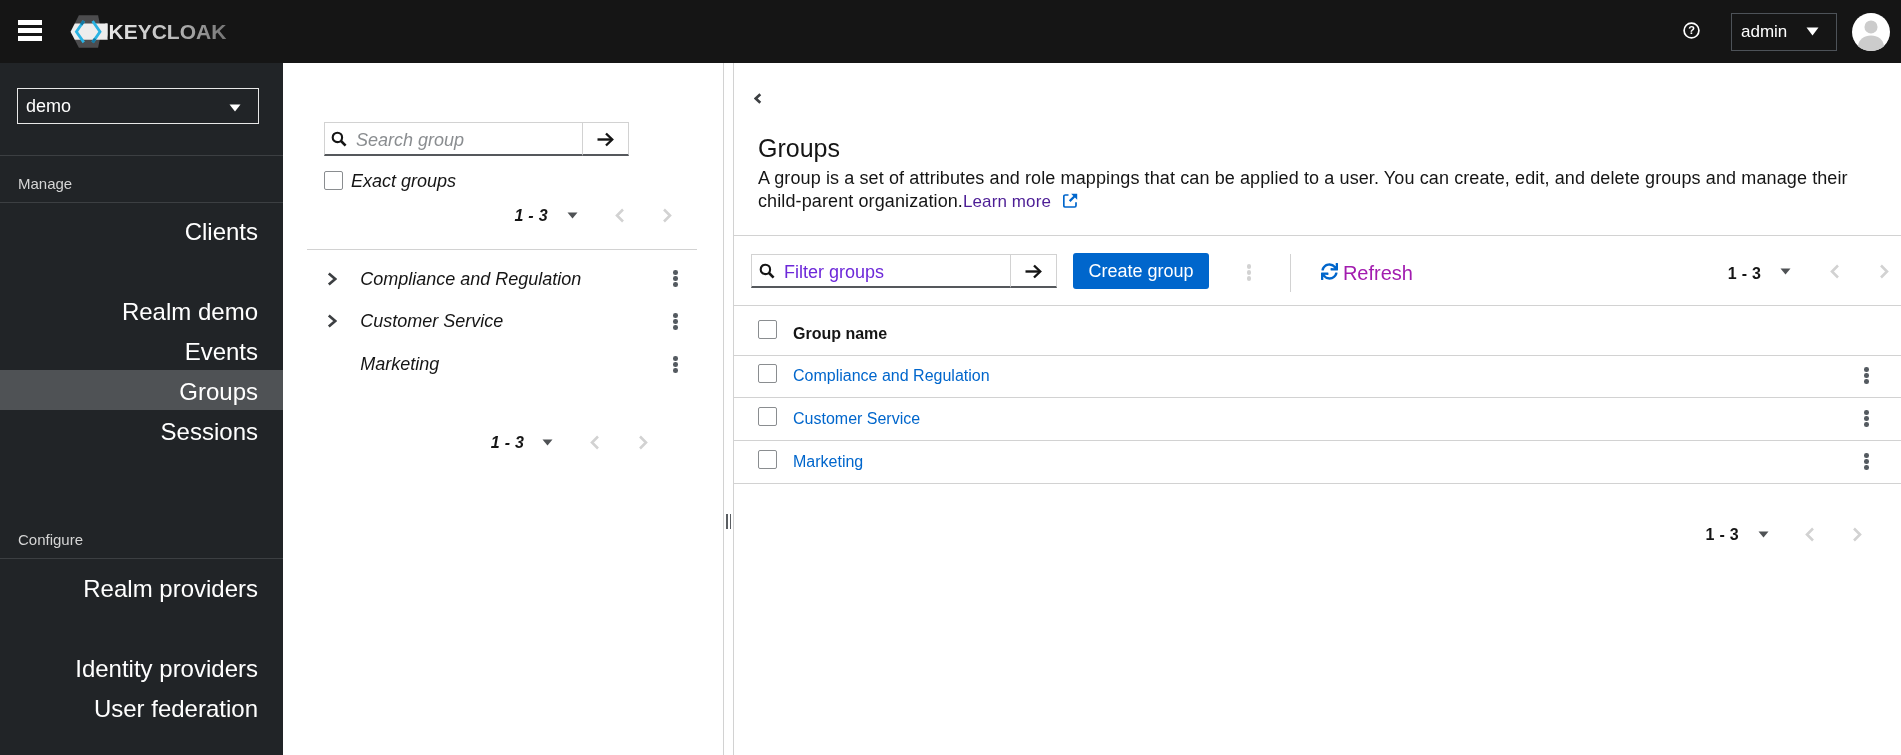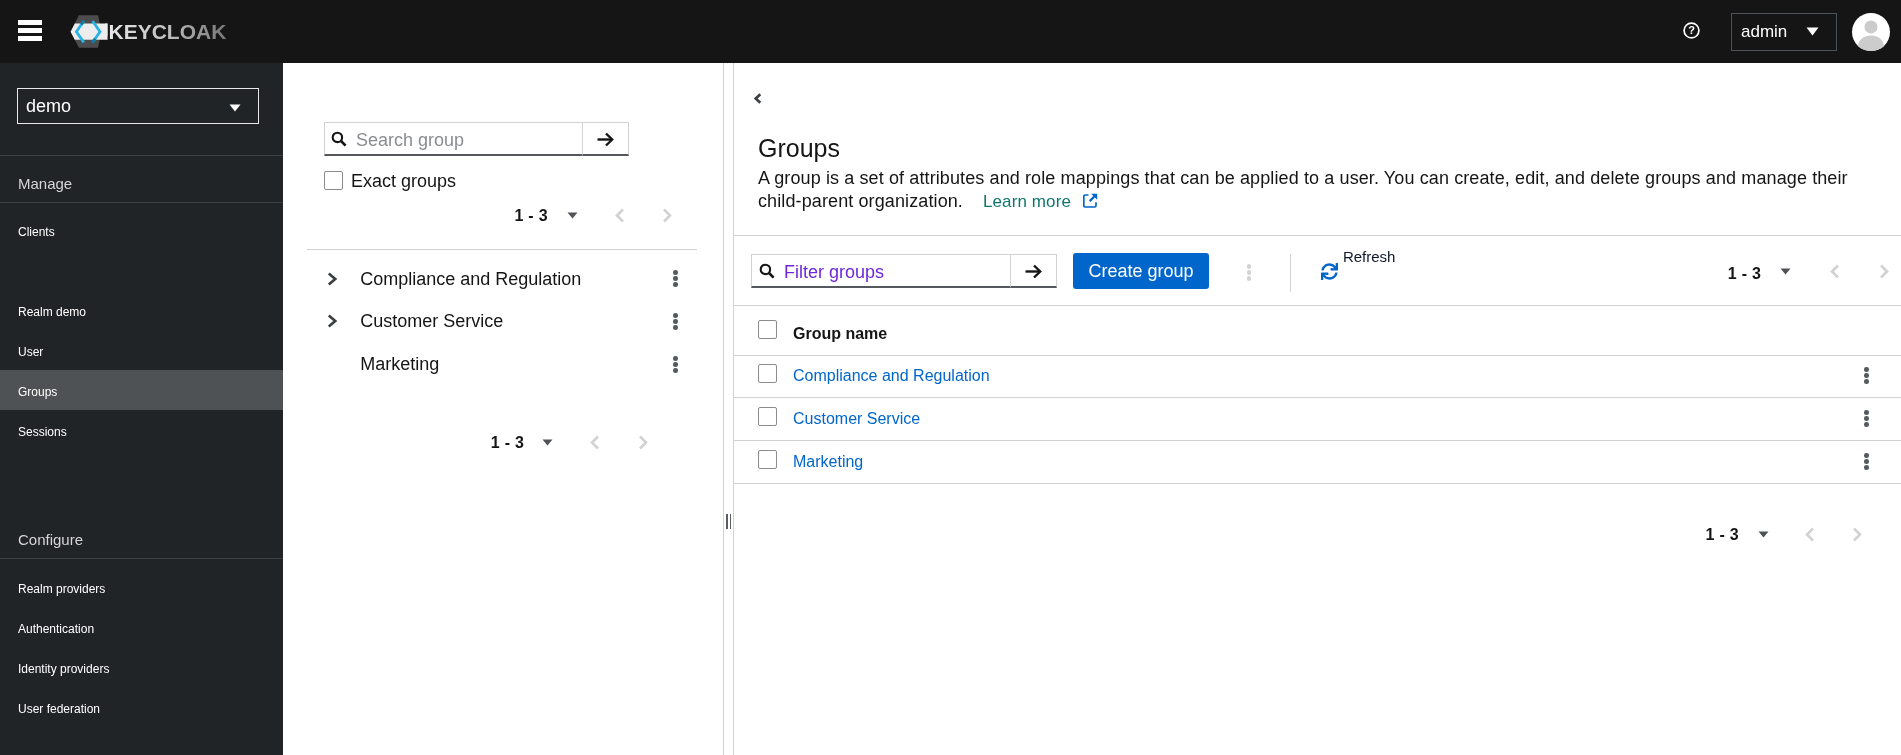--- a/index.html
+++ b/index.html
@@ -1,25 +1,25 @@
 <!DOCTYPE html>
 <html><head>
 <meta charset="utf-8">
 <style>
 * { margin:0; padding:0; box-sizing:border-box; }
 html,body { width:1901px; height:755px; overflow:hidden; background:#fff;
   font-family:"Liberation Sans", sans-serif; }
 .abs { position:absolute; }
 #masthead { position:absolute; left:0; top:0; width:1901px; height:63px; background:#151515; }
 #sidebar { position:absolute; left:0; top:63px; width:283px; height:692px; background:#212427; }
-#midpanel { position:absolute; left:283px; top:63px; width:441px; height:692px; background:#fff; border-right:1px solid #d2d2d2; }
+#midpanel { position:absolute; left:283px; top:63px; width:441px; height:692px; background:#fff; border-right:1px solid #d2d2d2;font-style:italic; }
 #mainpanel { position:absolute; left:733px; top:63px; width:1168px; height:692px; background:#fff; border-left:1px solid #d2d2d2; }
 .hr { position:absolute; height:1px; background:#d2d2d2; }
 .vr { position:absolute; width:1px; background:#d2d2d2; }
-.navitem { position:absolute; left:18px; color:#fff; font-size:12px; line-height:40px; width:240px; }
+.navitem { position:absolute; left:18px; color:#fff; font-size:24px; line-height:40px; width:240px;text-align:right; }
 .navsec { position:absolute; left:18px; color:#d5d5d5; font-size:15px; }
 .sdiv { position:absolute; left:0; width:283px; height:1px; background:#3c3f42; }
 .cbx { position:absolute; width:19px; height:19px; border:1.5px solid #8a8d90; border-radius:2px; background:#fff; }
 .kebab { position:absolute; width:5px; }
 .kebab span { display:block; width:4.6px; height:4.6px; border-radius:50%; margin:0 auto 1.5px; }
 .pag { position:absolute; font-size:16px; font-weight:bold; color:#151515; letter-spacing:0.3px; }
 a.link { color:#0066cc; text-decoration:none; }
 </style>
 </head>
 <body>
@@ -74,27 +74,26 @@
   <div class="abs" style="left:26px;top:33px;color:#fff;font-size:18px">demo</div>
   <svg class="abs" style="left:229px;top:41px" width="12" height="8" viewBox="0 0 12 8">
       <polygon points="0.5,0.5 11.5,0.5 6,7.5" fill="#fff"></polygon>
     </svg>
   <div class="sdiv" style="top:92px"></div>
   <div class="navsec" style="top:112px">Manage</div>
   <div class="sdiv" style="top:139px"></div>
   <div class="abs" style="left:0;top:307px;width:283px;height:40px;background:#4f5255"></div>
   <div class="navitem" style="top:149px">Clients</div>
   <div class="navitem" style="top:229px">Realm demo</div>
-  <div class="navitem" style="top:269px">User</div>
+  <div class="navitem" style="top:269px">Events</div>
   <div class="navitem" style="top:309px">Groups</div>
   <div class="navitem" style="top:349px">Sessions</div>
   <div class="navsec" style="top:468px">Configure</div>
   <div class="sdiv" style="top:495px"></div>
   <div class="navitem" style="top:506px">Realm providers</div>
-  <div class="navitem" style="top:546px">Authentication</div>
   <div class="navitem" style="top:586px">Identity providers</div>
   <div class="navitem" style="top:626px">User federation</div>
 </div>
 <div id="midpanel">
 
   <div class="abs" style="left:40.5px;top:59px;width:258.6px;height:34px;border:1px solid #d2d2d2;border-right:none;border-bottom:2px solid #55585c"></div>
   <div class="abs" style="left:299.1px;top:59px;width:47px;height:34px;border:1px solid #d2d2d2;border-bottom:2px solid #55585c"></div>
   <svg class="abs" style="left:48px;top:68px" width="16" height="16" viewBox="0 0 16 16">
     <circle cx="6.4" cy="6.4" r="4.7" fill="none" stroke="#151515" stroke-width="2.1"></circle>
     <line x1="10" y1="10" x2="14.6" y2="14.6" stroke="#151515" stroke-width="2.6"></line>
@@ -156,21 +155,21 @@
       <polyline points="2,1.5 8,7.5 2,13.5" fill="none" stroke="#d2d2d2" stroke-width="2.6"></polyline>
     </svg>
 </div>
 <div id="mainpanel">
 
   <svg class="abs" style="left:19.6px;top:30px" width="8" height="11" viewBox="0 0 8 11">
       <polyline points="6.3,1.3 1.7,5.5 6.3,9.7" fill="none" stroke="#3c3f42" stroke-width="2.7"></polyline>
     </svg>
 
   <div class="abs" style="left:24px;top:70.5px;font-size:25px;color:#151515">Groups</div>
-  <div class="abs" style="left:24px;top:103.5px;font-size:18px;line-height:23.6px;color:#151515;letter-spacing:0.11px">A group is a set of attributes and role mappings that can be applied to a user. You can create, edit, and delete groups and manage their<br>child-parent organization.<span style="font-size:17px;color:#0f766e;margin-left:20px">Learn more</span>
+  <div class="abs" style="left:24px;top:103.5px;font-size:18px;line-height:23.6px;color:#151515;letter-spacing:0.11px">A group is a set of attributes and role mappings that can be applied to a user. You can create, edit, and delete groups and manage their<br>child-parent organization.<span style="font-size:17px;color:#4c1d95;">Learn more</span>
   <svg style="display:inline-block;margin-left:7px;margin-bottom:-1px" width="15" height="15" viewBox="0 0 15 15">
     <path d="M5.5 2 H2.2 C1.3 2 0.8 2.6 0.8 3.4 V12.6 C0.8 13.4 1.3 14 2.2 14 H11.6 C12.4 14 13 13.4 13 12.6 V9.3" fill="none" stroke="#0066cc" stroke-width="1.7"></path>
     <path d="M8.2 0.8 H14.2 V6.8 L11.9 4.5 L7.5 8.9 L5.9 7.3 L10.3 2.9 Z" fill="#0066cc"></path>
   </svg>
   </div>
   <div class="hr" style="left:0;top:172px;width:1168px"></div>
 
   <div class="abs" style="left:16.6px;top:190.6px;width:259.4px;height:34px;border:1px solid #d2d2d2;border-right:none;border-bottom:2px solid #55585c"></div>
   <div class="abs" style="left:276px;top:190.6px;width:47px;height:34px;border:1px solid #d2d2d2;border-bottom:2px solid #55585c"></div>
   <svg class="abs" style="left:24.8px;top:200px" width="16" height="16" viewBox="0 0 16 16">
@@ -185,21 +184,21 @@
   <div class="abs" style="left:339px;top:190px;width:136px;height:36px;background:#0066cc;border-radius:3px;color:#fff;font-size:18px;text-align:center;line-height:36px">Create group</div>
   <div class="kebab" style="left:512.7px;top:201px">
       <span style="background:#d2d2d2"></span>
       <span style="background:#d2d2d2"></span>
       <span style="background:#d2d2d2"></span>
     </div>
   <div class="vr" style="left:555.5px;top:190.5px;height:38px"></div>
   <svg class="abs" style="left:587.4px;top:200px" width="17" height="17" viewBox="0 0 512 512">
     <path fill="#0066cc" d="M440.65 12.57l4 82.77A247.16 247.16 0 0 0 255.83 8C134.73 8 33.91 94.92 12.29 209.82A12 12 0 0 0 24.09 224h49.05a12 12 0 0 0 11.67-9.26 175.91 175.91 0 0 1 317-56.94l-101.46-4.86a12 12 0 0 0-12.57 12v47.41a12 12 0 0 0 12 12H500a12 12 0 0 0 12-12V12a12 12 0 0 0-12-12h-47.37a12 12 0 0 0-11.98 12.57zM255.83 432a175.61 175.61 0 0 1-146-77.8l101.8 4.87a12 12 0 0 0 12.57-12v-47.4a12 12 0 0 0-12-12H12a12 12 0 0 0-12 12V500a12 12 0 0 0 12 12h47.35a12 12 0 0 0 12-12.6l-4.15-82.57A247.17 247.17 0 0 0 255.83 504c121.11 0 221.93-86.92 243.55-201.82a12 12 0 0 0-11.8-14.18h-49.05a12 12 0 0 0-11.67 9.26A175.86 175.86 0 0 1 255.83 432z"></path>
   </svg>
-  <div class="abs" style="left:608.9px;top:185px;font-size:15px;color:#0f172a">Refresh</div>
+  <div class="abs" style="left:608.9px;top:199px;font-size:20px;color:#a21caf">Refresh</div>
   <div class="pag" style="left:993.8px;top:201.5px">1 - 3</div>
   <svg class="abs" style="left:1045.5px;top:205px" width="11" height="7" viewBox="0 0 11 7">
       <polygon points="0.5,0.5 10.5,0.5 5.5,6.5" fill="#4f5255"></polygon>
     </svg>
   <svg class="abs" style="left:1096px;top:201px" width="10" height="15" viewBox="0 0 10 15">
       <polyline points="8,1.5 2,7.5 8,13.5" fill="none" stroke="#d2d2d2" stroke-width="2.6"></polyline>
     </svg>
   <svg class="abs" style="left:1145px;top:201px" width="10" height="15" viewBox="0 0 10 15">
       <polyline points="2,1.5 8,7.5 2,13.5" fill="none" stroke="#d2d2d2" stroke-width="2.6"></polyline>
     </svg>

